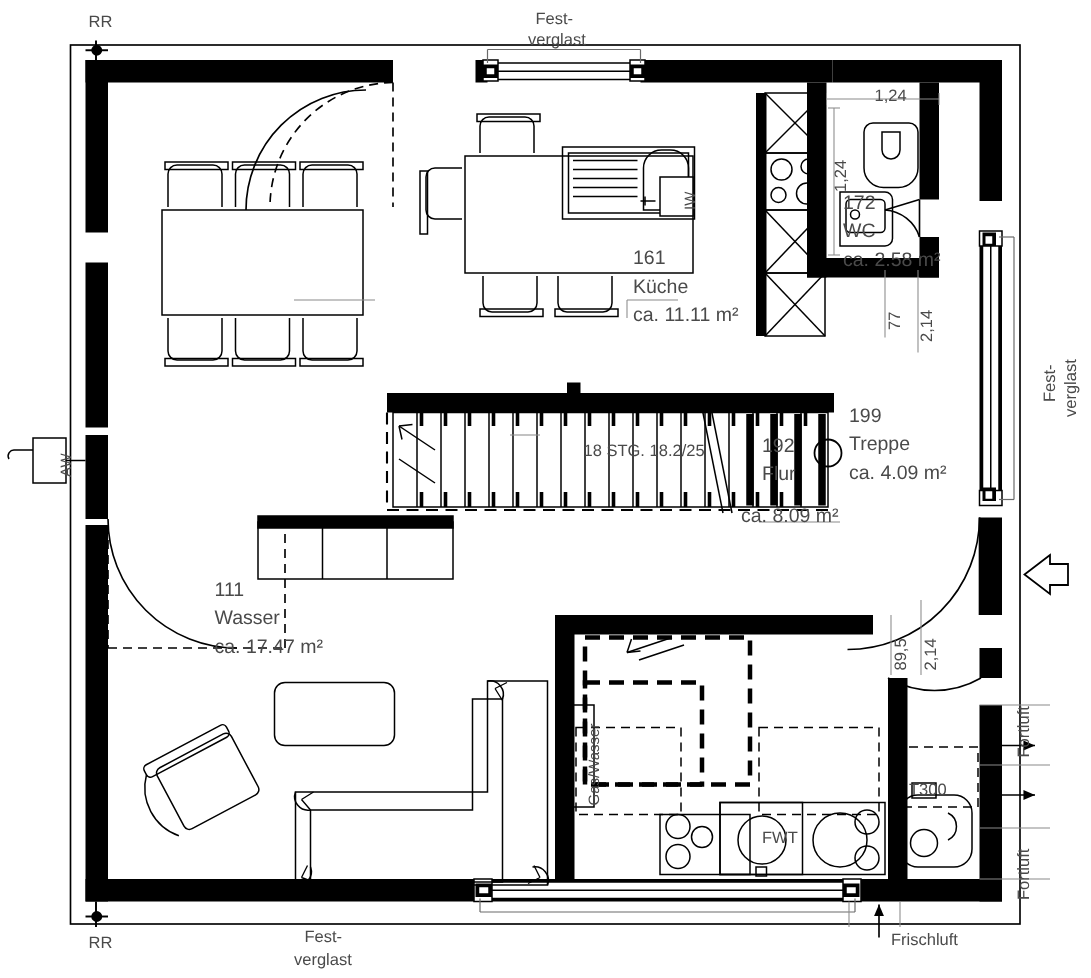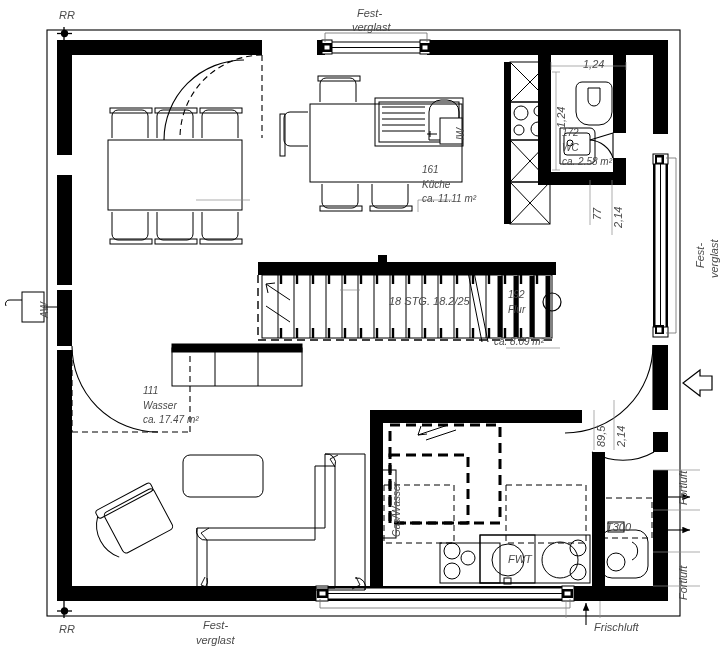--- a/index.html
+++ b/index.html
@@ -1,24 +1,24 @@
 <!DOCTYPE html>
 <html><head>
 <meta charset="utf-8">
 <style>
   html,body{margin:0;padding:0;background:#ffffff;}
   body{font-family:"Liberation Sans","DejaVu Sans",sans-serif;}
-  #plan{position:relative;width:727px;height:652px;background:#fff;overflow:hidden;font-style:italic;}
+  #plan{position:relative;width:727px;height:652px;background:#fff;overflow:hidden;}
   #plan svg{position:absolute;left:0;top:0;}
   .lbl{position:absolute;color:#4a4a4a;font-size:13px;white-space:nowrap;line-height:1.35;}
   .lbl.sm{font-size:11px;}
   .lbl.xs{font-size:10px;}
   .lbl.dim{font-size:11px;color:#4a4a4a;}
   .rot90{transform-origin:0 0;transform:rotate(-90deg);}
-  .room{position:absolute;color:#4a4a4a;font-size:10px;line-height:1.45;white-space:nowrap;}
+  .room{position:absolute;color:#4a4a4a;font-size:13px;line-height:1.45;white-space:nowrap;}
 </style>
 </head>
 <body>
 
 <div id="plan">
 
 <svg width="727" height="652">
   <defs>
     <marker id="ar" markerWidth="8" markerHeight="8" refX="7" refY="3" orient="auto">
       <path d="M0,0 L7,3 L0,6 z" fill="#000"></path>
@@ -467,20 +467,25 @@
   <div>Küche</div>
   <div>ca. 11.11 m²</div>
 </div>
 
 <div class="room" style="left:562px;top:126px;">
   <div>172</div>
   <div>WC</div>
   <div>ca. 2.58 m²</div>
 </div>
 
+<div class="room" style="left:566px;top:268px;">
+  <div>199</div>
+  <div>Treppe</div>
+  <div>ca. 4.09 m²</div>
+</div>
 
 <div class="room" style="left:508px;top:288px;">
   <div>192</div>
   <div>Flur</div>
 </div>
 <div class="room" style="left:494px;top:335px;">
   <div>ca. 8.09 m²</div>
 </div>
 
 <div class="room" style="left:131px;top:384px;margin-left:12px;">

